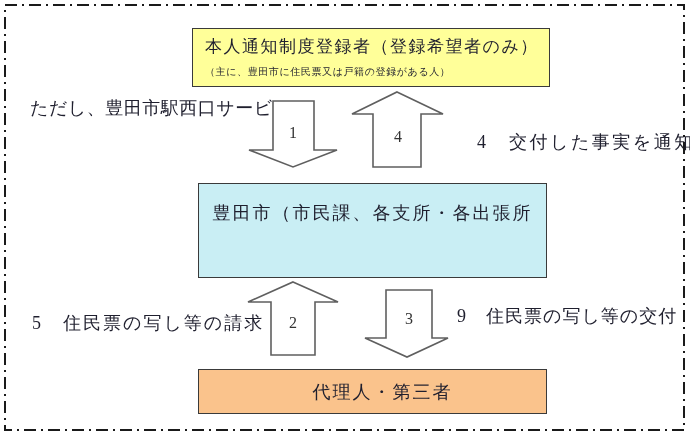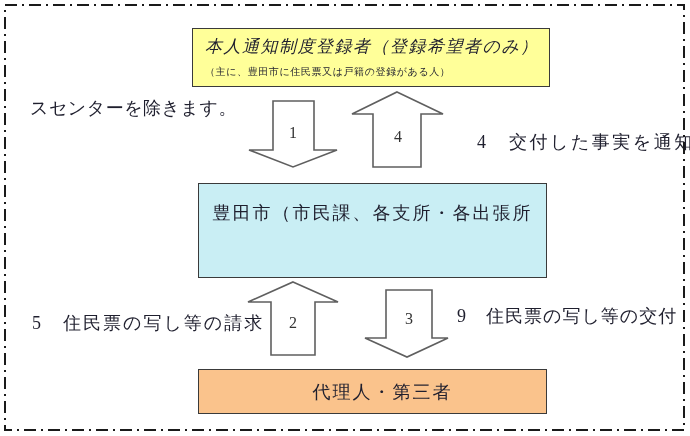--- a/index.html
+++ b/index.html
@@ -20,21 +20,21 @@
   .box {
     position: absolute;
     box-sizing: border-box;
     border: 1.6px solid #3a3a3a;
   }
   .box-top {
     left: 192px; top: 28px;
     width: 358px; height: 59px;
     padding: 5px 0 0 12px;
   }
-  .box-top .l1 { font-size: 17px; letter-spacing: 1.5px; line-height: 26px; white-space: nowrap; font-style: italic; }
+  .box-top .l1 { font-size: 17px; letter-spacing: 1.5px; line-height: 26px; white-space: nowrap; }
   .box-top .l2 { font-size: 10px; letter-spacing: 0.6px; line-height: 23px; white-space: nowrap; }
   .box-mid {
     left: 198px; top: 183px;
     width: 349px; height: 95px;
     text-align: center;
     padding-top: 11px;
   }
   .box-mid .ml { font-size: 18px; letter-spacing: 2px; line-height: 37px; white-space: nowrap; }
   .box-bottom {
     left: 198px; top: 369px;
@@ -82,21 +82,21 @@
 
   <div class="box box-mid" style="background-color: rgb(201, 238, 244);">
     <div class="ml">豊田市（市民課、各支所・各出張所</div>
   </div>
 
   <div class="box box-bottom" style="background-color: rgb(250, 195, 140); padding-left: 20px;">
     <span>代理人・第三者</span>
   </div>
 
   <div class="label step1">
-    <div>スセンターを除きます。</div>
+    <div>ただし、豊田市駅西口サービ</div>
   </div>
 
   <div class="label step4">4　交付した事実を通知</div>
   <div class="label step2">5　住民票の写し等の請求</div>
   <div class="label step3">9　住民票の写し等の交付</div>
 
   <div class="arrow-num n1">1</div>
   <div class="arrow-num n4">4</div>
   <div class="arrow-num n2">2</div>
   <div class="arrow-num n3">3</div>

